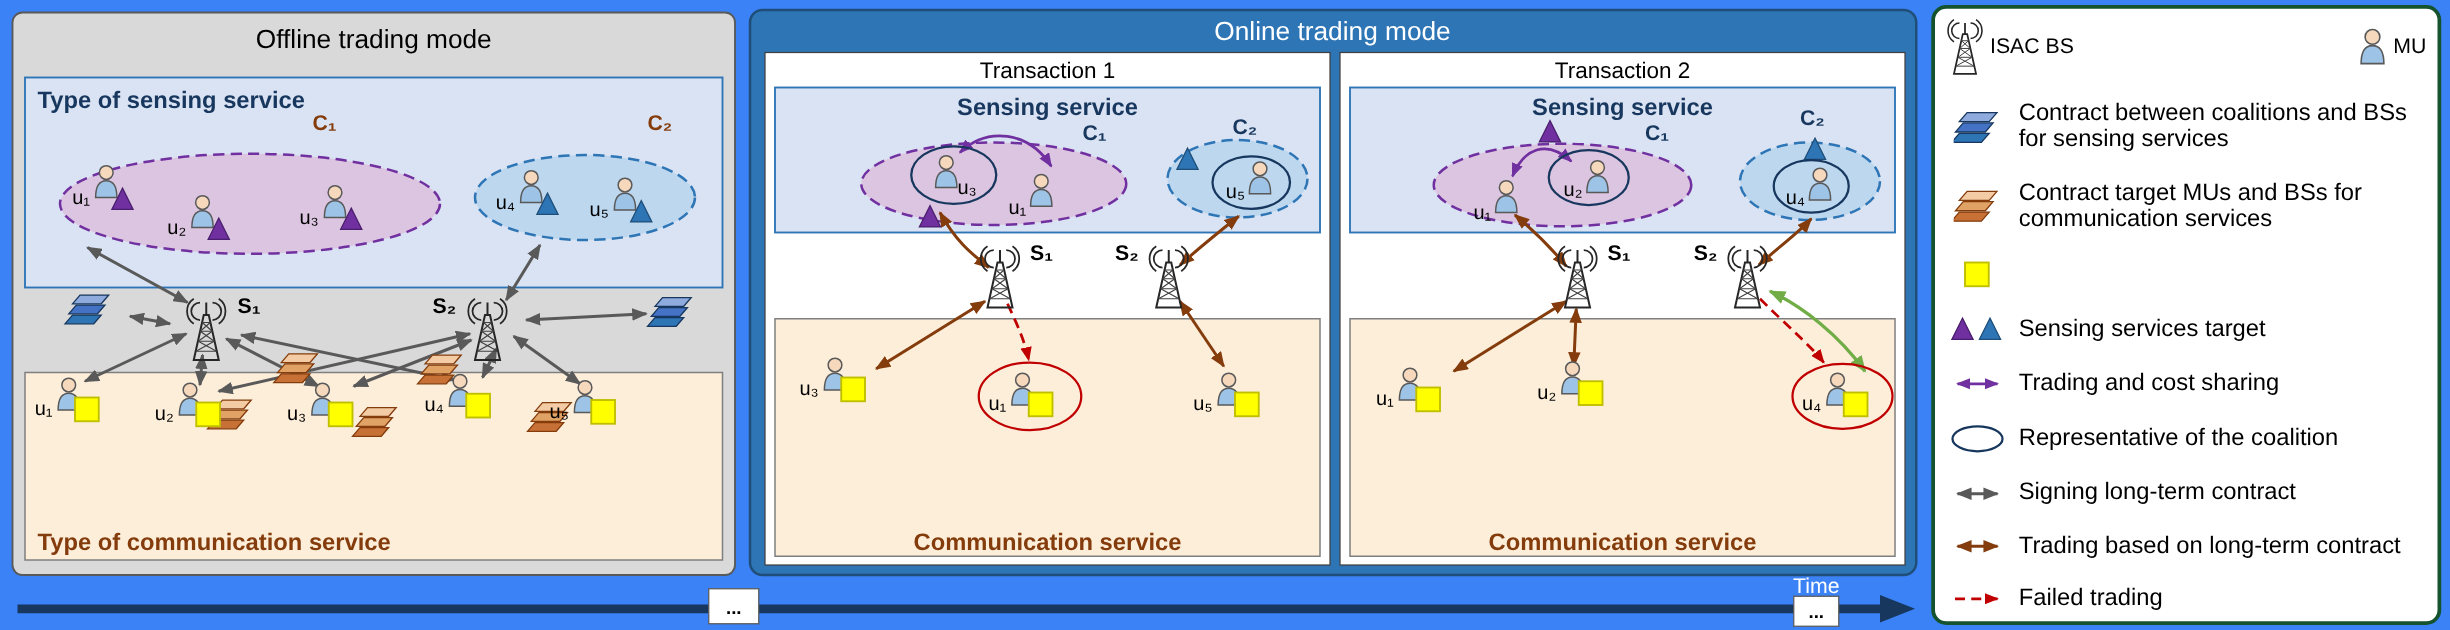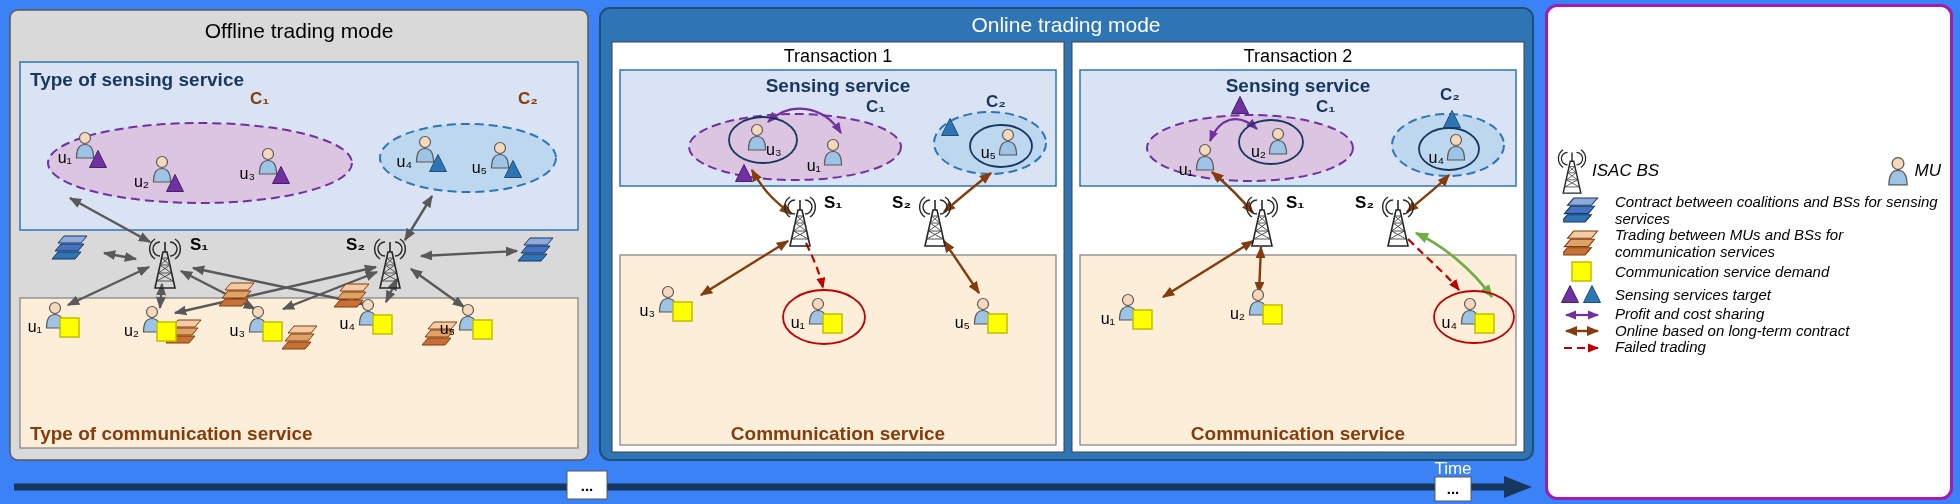--- a/index.html
+++ b/index.html
@@ -44,25 +44,25 @@
   .t-s{font-size:17px;font-weight:bold;fill:#000;}
   .t-u{font-size:16px;fill:#000;}
 
   .tri-p{fill:#7030a0;stroke:#4a1e6e;stroke-width:1;}
   .tri-b{fill:#2e75b6;stroke:#1f4e79;stroke-width:1;}
   .bsline{stroke:#262626;stroke-width:1.6;fill:none;}
   .bswave{stroke:#262626;stroke-width:1.4;fill:none;}
   .bslat{stroke:#404040;stroke-width:0.9;}
 
   .legend{position:absolute;left:1545px;top:4px;width:408px;height:496px;background:#fff;
-          border:3px solid #a21caf;border-radius:12px;box-sizing:border-box;padding:7px 9px;
-          display:flex;flex-direction:column;justify-content:center;font-style:italic;}
+          border:3px solid #14532d;border-radius:12px;box-sizing:border-box;padding:7px 9px;
+          display:flex;flex-direction:column;justify-content:space-between;}
   .lg-row{display:flex;align-items:center;gap:8px;}
   .lg-icon{flex:0 0 50px;display:flex;justify-content:center;align-items:center;}
-  .lg-text{font-size:15px;line-height:1.1;color:#000;}
+  .lg-text{font-size:19px;line-height:1.1;color:#000;}
   .lg-first{display:flex;align-items:center;justify-content:space-between;}
   .lg-pair{display:flex;align-items:center;gap:5px;font-size:17px;color:#000;}
   .lg-coal-text{width:76px;text-align:right;line-height:1.1;}
 </style>
 </head>
 <body>
 
 <div class="stage">
 
 <svg class="main-svg" width="1545" height="504" viewBox="0 0 1545 504">
@@ -368,54 +368,69 @@
           </svg>
         </span>
     <span class="lg-text">Contract between coalitions and BSs for sensing services</span>
   </div>
   <div class="lg-row">
     <span class="lg-icon">
           <svg width="38" height="27" viewBox="-4 -1 36 26">
             <use href="#sym-stack-tan"></use>
           </svg>
         </span>
-    <span class="lg-text">Trading between MUs and BSs for communication services</span>
+    <span class="lg-text">Contract target MUs and BSs for communication services</span>
   </div>
   <div class="lg-row">
     <span class="lg-icon">
           <svg width="24" height="24">
             <use href="#sym-ysq" x="2" y="2"></use>
           </svg>
         </span>
-    <span class="lg-text">Communication service demand</span>
   </div>
   <div class="lg-row">
     <span class="lg-icon">
           <svg width="48" height="22">
             <use href="#sym-tri" class="tri-p" transform="translate(12,11)"></use>
             <use href="#sym-tri" class="tri-b" transform="translate(34,11)"></use>
           </svg>
         </span>
     <span class="lg-text">Sensing services target</span>
   </div>
   <div class="lg-row">
     <span class="lg-icon">
           <svg width="48" height="12">
             <line class="arr-purple" x1="8" y1="6" x2="40" y2="6" marker-start="url(#ah-purple)" marker-end="url(#ah-purple)"></line>
           </svg>
         </span>
-    <span class="lg-text">Profit and cost sharing</span>
+    <span class="lg-text">Trading and cost sharing</span>
+  </div>
+  <div class="lg-row">
+    <span class="lg-icon">
+          <svg width="48" height="24">
+            <ellipse cx="24" cy="12" rx="20" ry="10" class="circ-rep"></ellipse>
+          </svg>
+        </span>
+    <span class="lg-text">Representative of the coalition</span>
+  </div>
+  <div class="lg-row">
+    <span class="lg-icon">
+          <svg width="48" height="12">
+            <line class="arr-gray" x1="8" y1="6" x2="40" y2="6" marker-start="url(#ah-gray)" marker-end="url(#ah-gray)"></line>
+          </svg>
+        </span>
+    <span class="lg-text">Signing long-term contract</span>
   </div>
   <div class="lg-row">
     <span class="lg-icon">
           <svg width="48" height="12">
             <line class="arr-brown" x1="8" y1="6" x2="40" y2="6" marker-start="url(#ah-brown)" marker-end="url(#ah-brown)"></line>
           </svg>
         </span>
-    <span class="lg-text">Online based on long-term contract</span>
+    <span class="lg-text">Trading based on long-term contract</span>
   </div>
   <div class="lg-row">
     <span class="lg-icon">
           <svg width="48" height="12">
             <line class="arr-red" x1="6" y1="6" x2="40" y2="6" marker-end="url(#ah-red)"></line>
           </svg>
         </span>
     <span class="lg-text">Failed trading</span>
   </div>
 </div>

